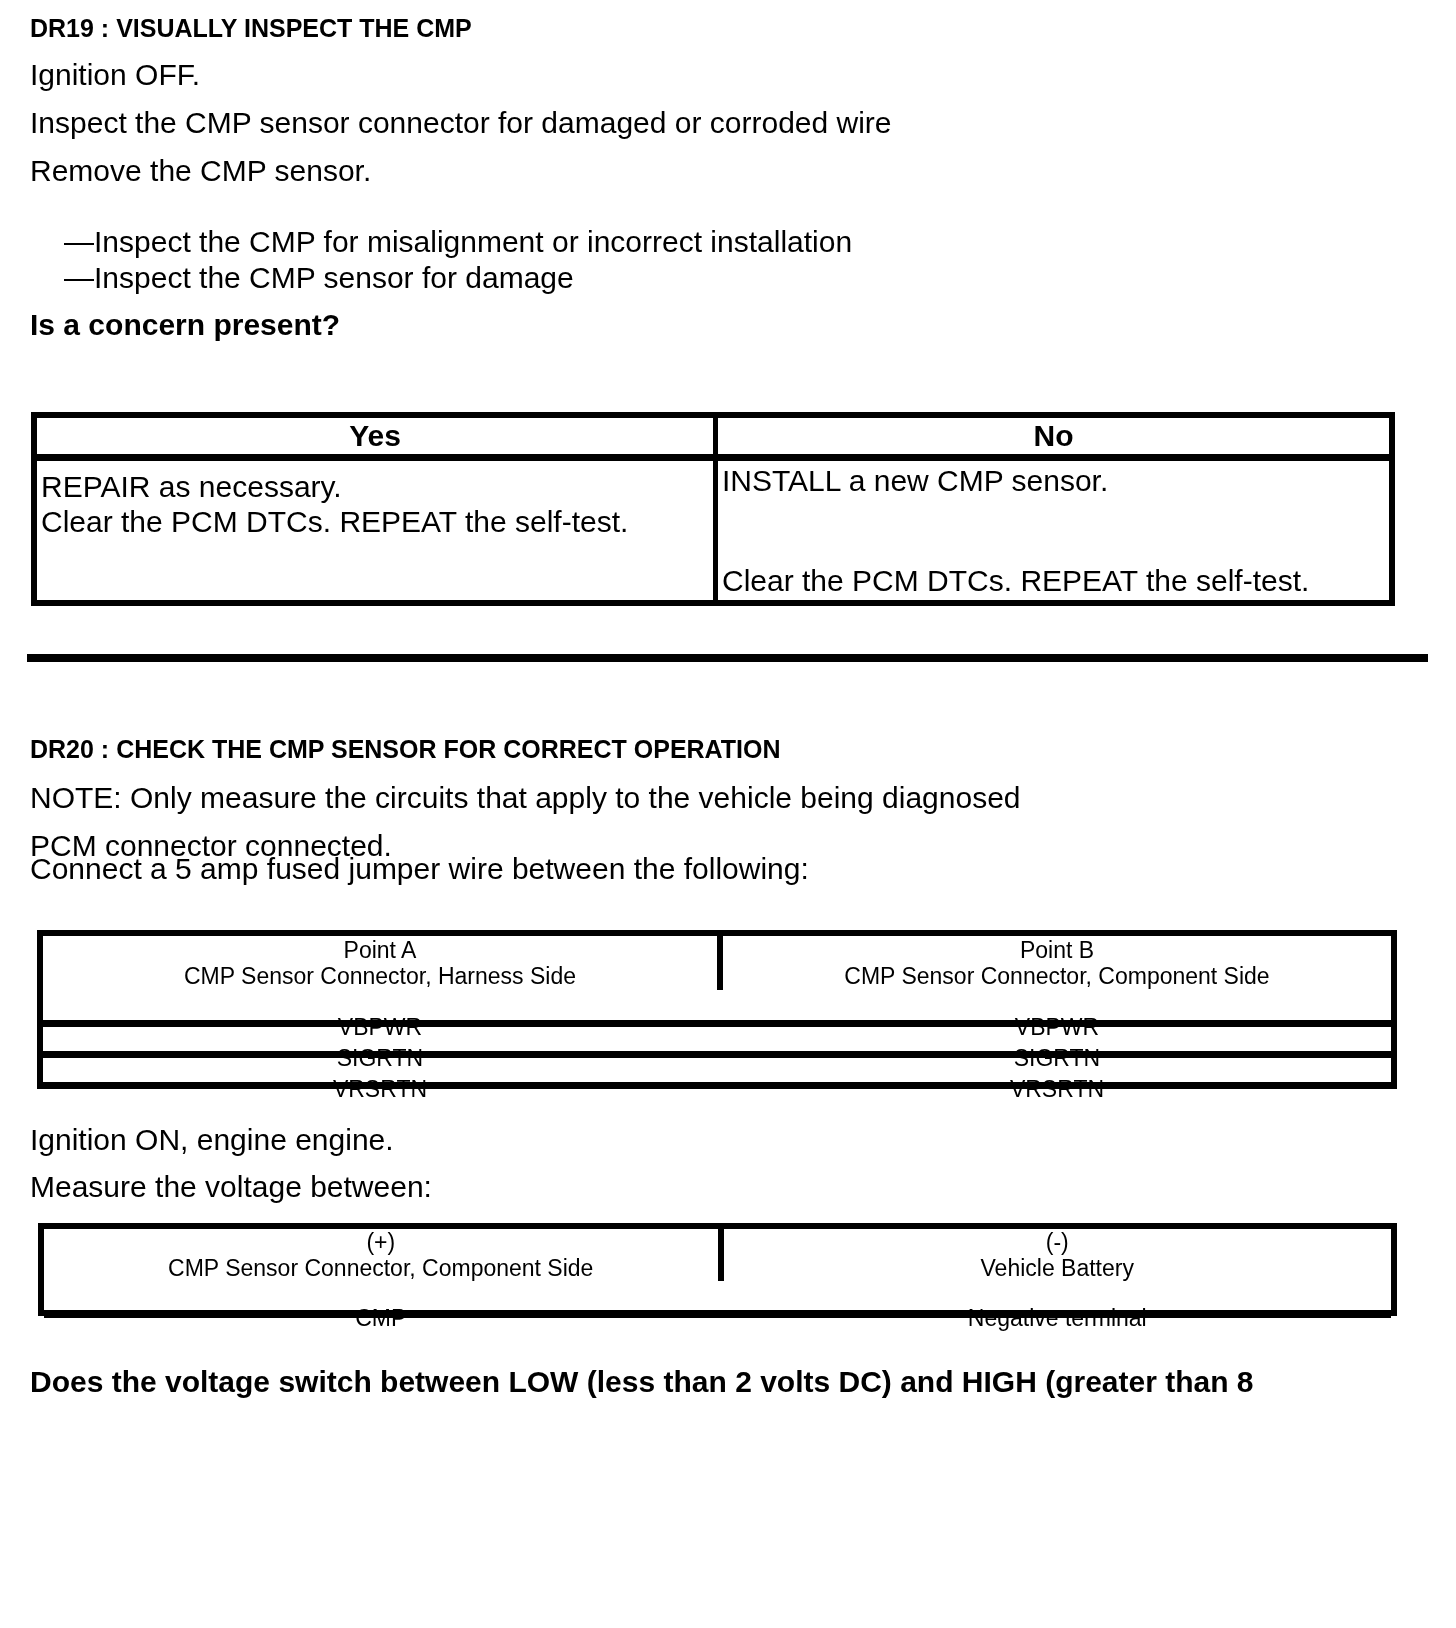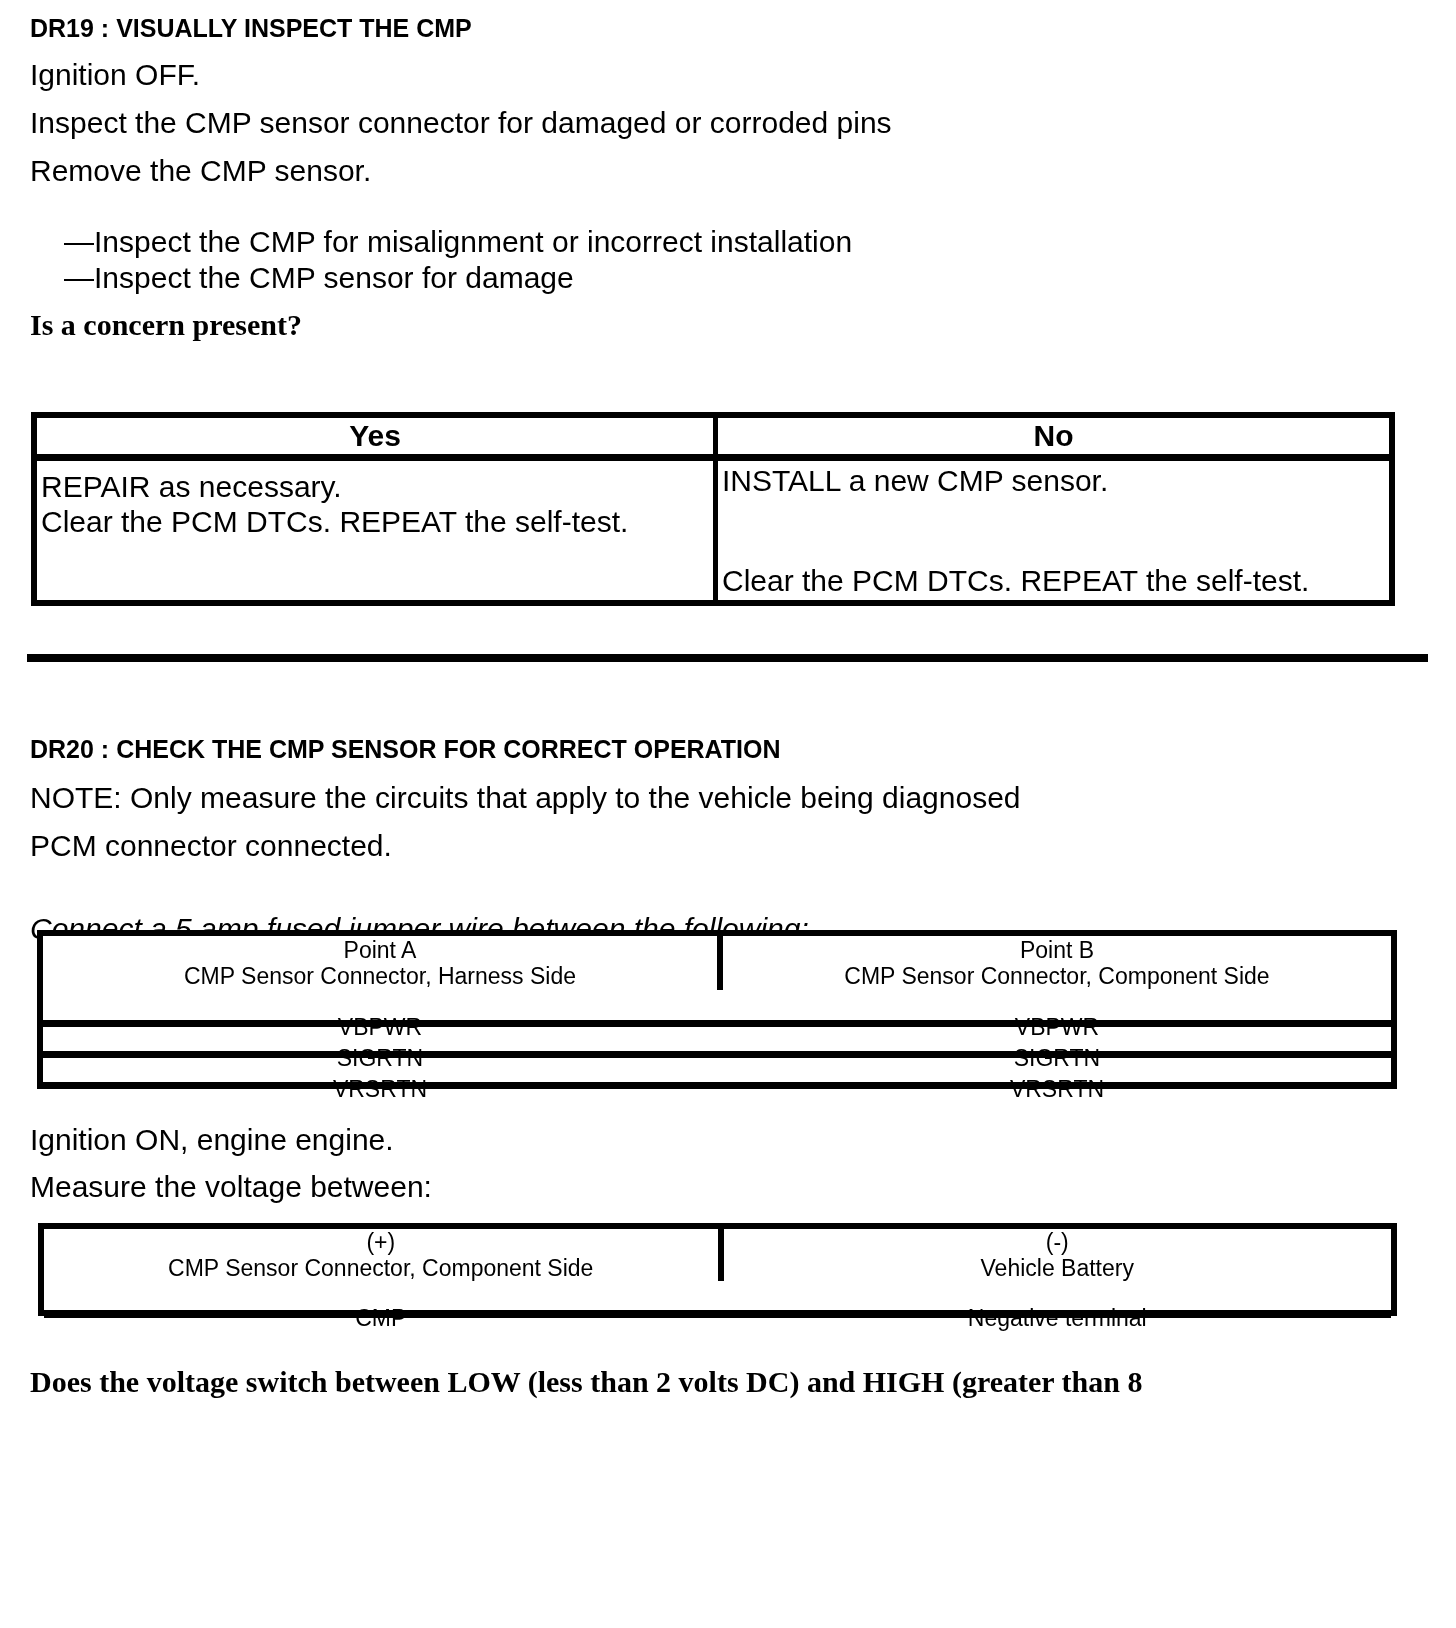--- a/index.html
+++ b/index.html
@@ -9,21 +9,21 @@
     width: 1456px;
     height: 1428px;
     background: #ffffff;
     color: #000000;
     font-family: "Liberation Sans", "DejaVu Sans", sans-serif;
     overflow: hidden;
   }
   .abs { position: absolute; }
   .h-sec { font-size: 25px; font-weight: bold; letter-spacing: 0px; }
   .body-text { font-size: 30px; }
-  .bold { font-weight: bold; font-family: Liberation Serif, serif; }
+  .bold { font-weight: bold; }
   .rule { background: #000000; }
 
   
   .tbl {
     display: grid;
     grid-template-columns: 1fr 1fr;
     border: 6px solid #000000;
     background: #ffffff;
   }
   .cell { display: flex; align-items: center; justify-content: center; text-align: center; }
@@ -58,21 +58,21 @@
 </style>
 </head>
 <body>
 
 <div class="page">
 
   <div class="abs h-sec" style="left:30px; top:14px;">DR19 : VISUALLY INSPECT THE CMP</div>
 
   <div class="abs body-text" style="left:30px; top:58px;">Ignition OFF.</div>
 
-  <div class="abs body-text" style="left:30px; top:106px;">Inspect the CMP sensor connector for damaged or corroded pins</div>
+  <div class="abs body-text" style="left:30px; top:106px;">Inspect the CMP sensor connector for damaged or corroded wire</div>
 
   <div class="abs body-text" style="left:30px; top:154px;">Remove the CMP sensor.</div>
 
   <div class="abs body-text" style="left:64px; top:224px;">
     <div class="bullet-line">—Inspect the CMP for misalignment or incorrect installation</div>
     <div class="bullet-line">—Inspect the CMP sensor for damage</div>
   </div>
 
   <div class="abs body-text bold" style="left:30px; top:308px;">Is a concern present?</div>
 
@@ -90,21 +90,21 @@
   </div>
 
   <div class="abs rule" style="left:27px; top:654px; width:1401px; height:8px;"></div>
 
   <div class="abs h-sec" style="left:30px; top:735px;">DR20 : CHECK THE CMP SENSOR FOR CORRECT OPERATION</div>
 
   <div class="abs body-text" style="left:30px; top:781px;">NOTE: Only measure the circuits that apply to the vehicle being diagnosed</div>
 
   <div class="abs body-text" style="left:30px; top:829px;">PCM connector connected.</div>
 
-  <div class="abs body-text" style="left:30px; top:912px;font-style:italic;">Connect a 5 amp fused jumper wire between the following:</div>
+  <div class="abs body-text" style="left:30px; top:852px;">Connect a 5 amp fused jumper wire between the following:</div>
 
   <div class="abs tbl t2" style="left:37px; top:930px; width:1360px;">
     <div class="cell mt-hd">
       <div>Point A</div>
       <div>CMP Sensor Connector, Harness Side</div>
     </div>
     <div class="cell mt-hd col-b">
       <div>Point B</div>
       <div>CMP Sensor Connector, Component Side</div>
     </div>

